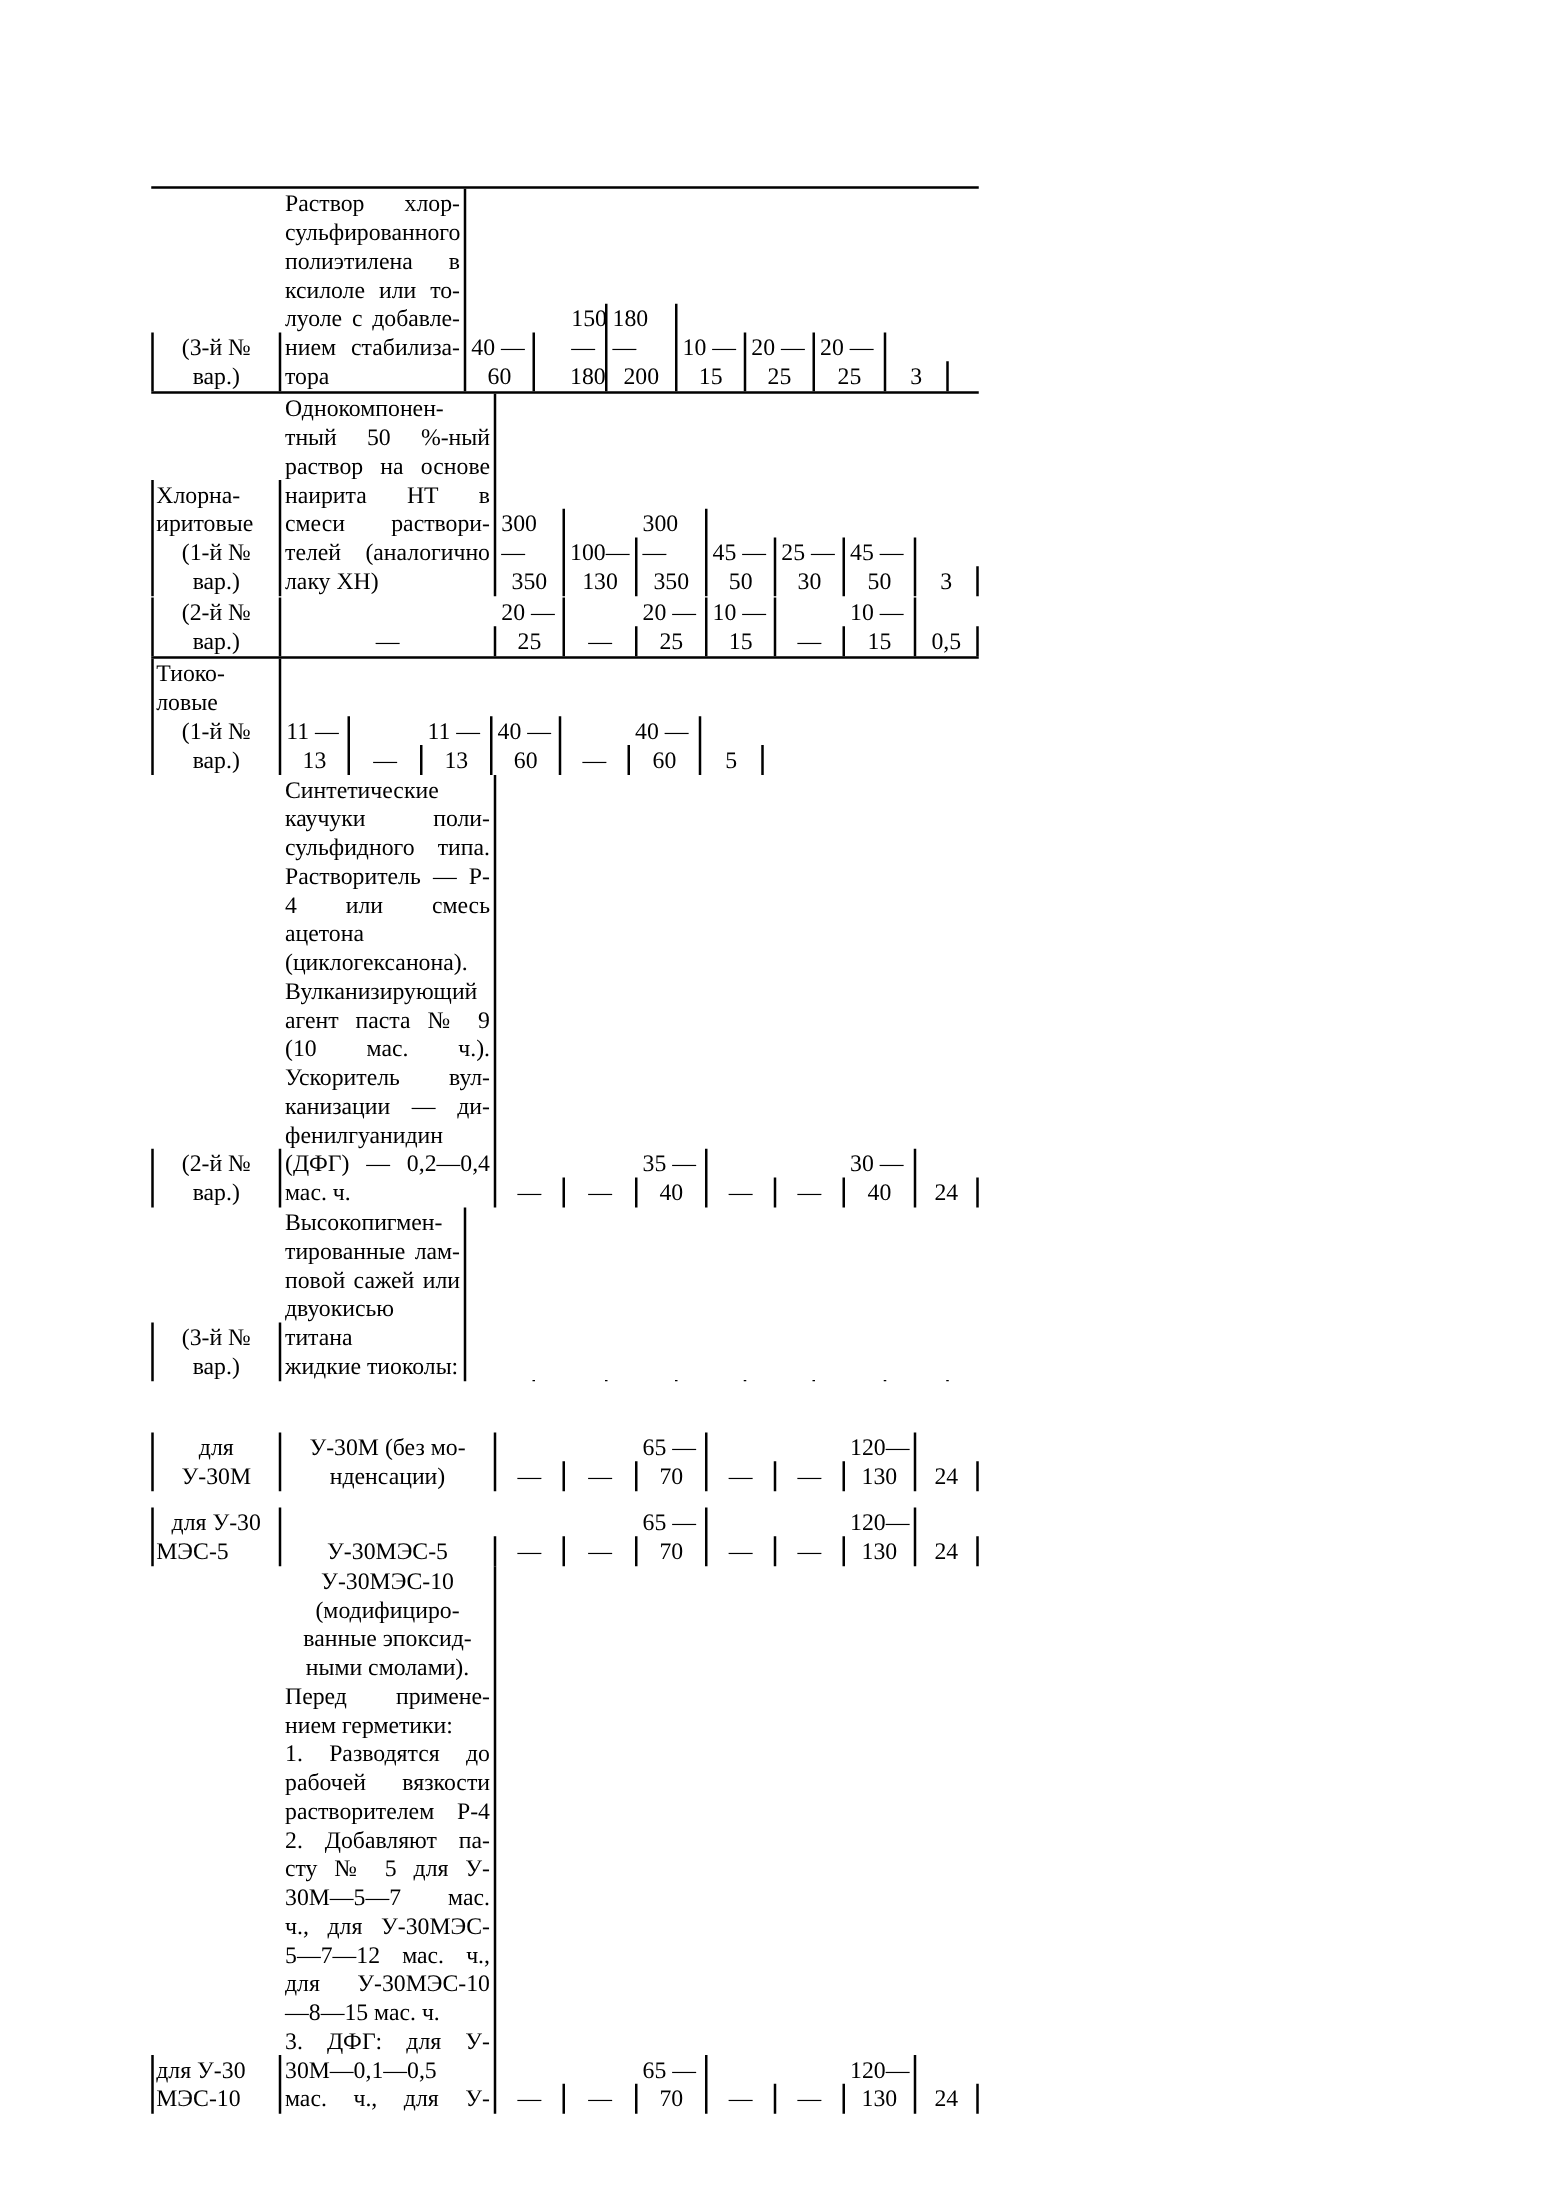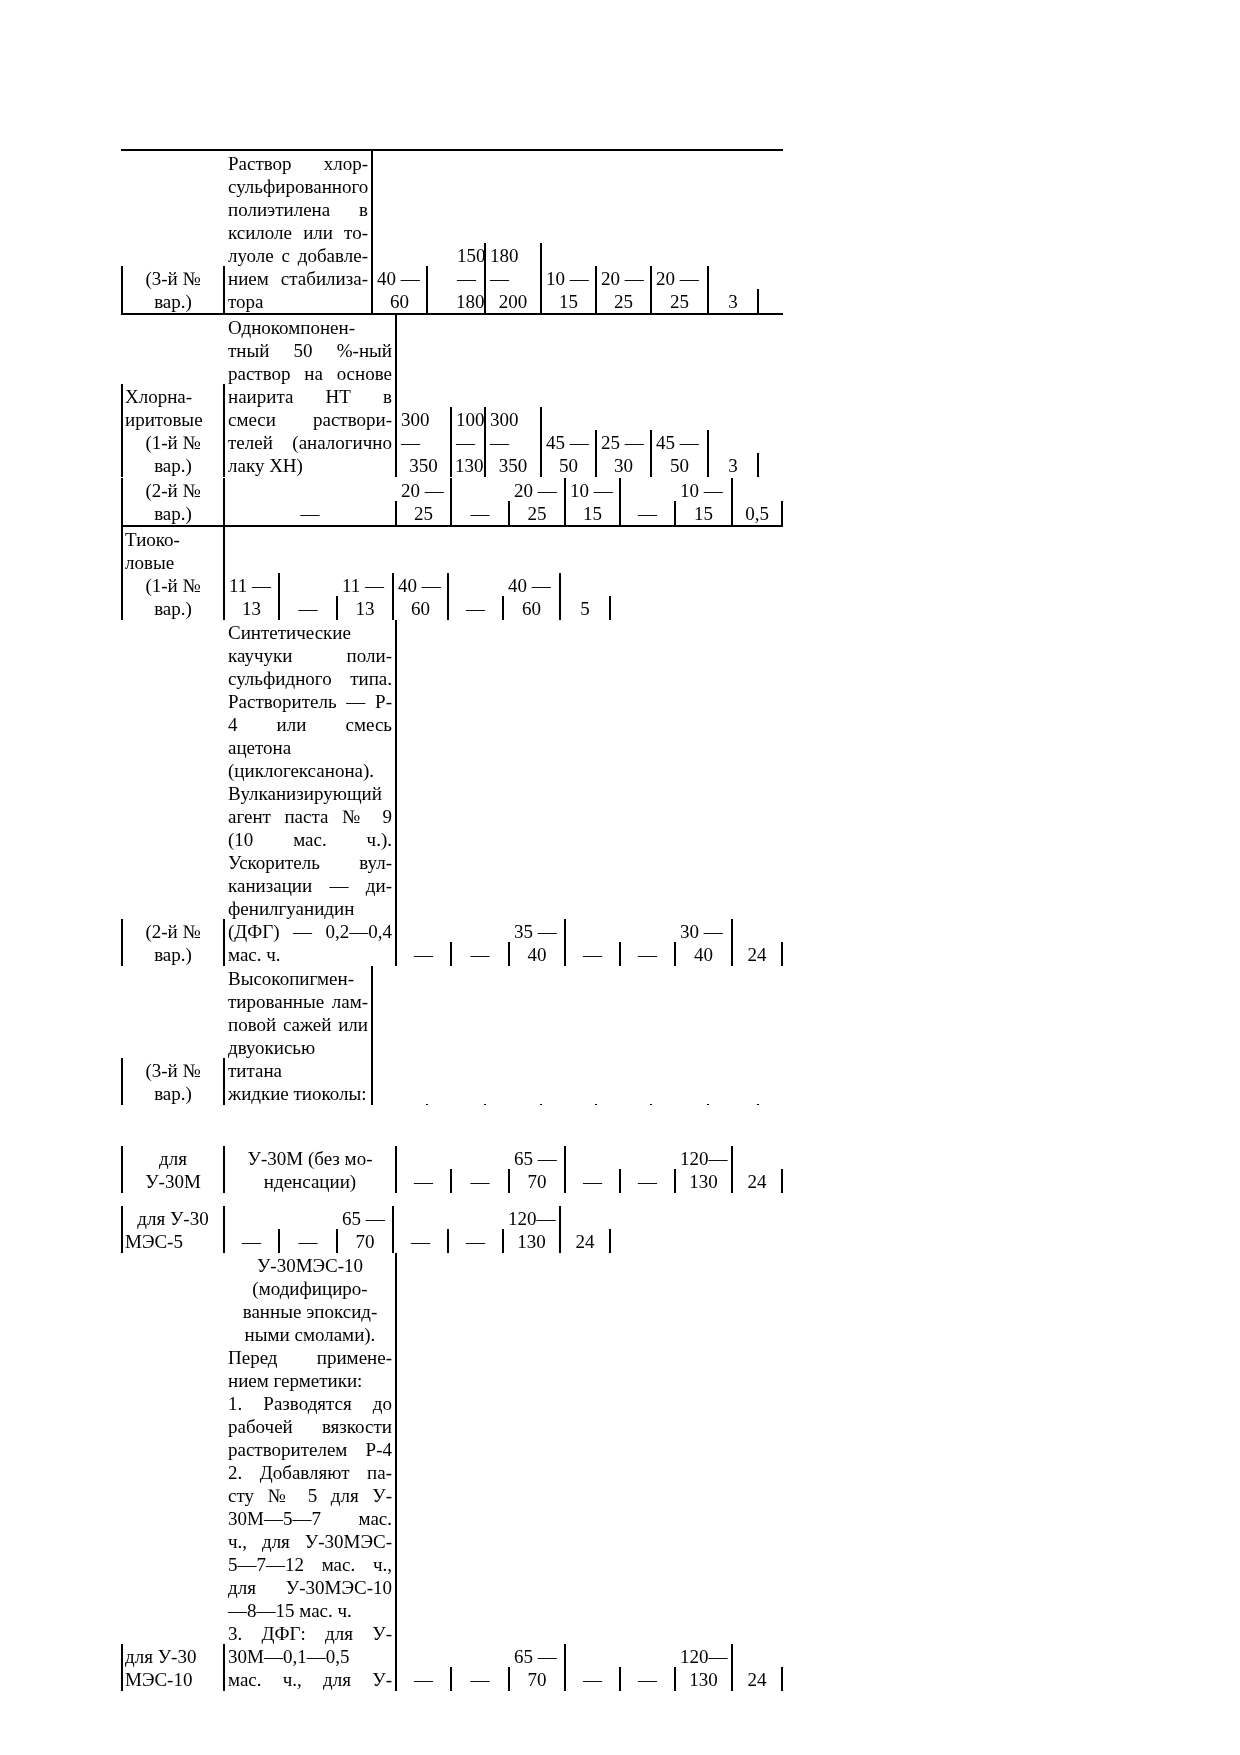--- a/index.html
+++ b/index.html
@@ -97,21 +97,21 @@
             <div class="ln ln-j">раствор на основе</div>
             <div class="ln ln-j">наирита НТ в</div>
             <div class="ln ln-j">смеси раствори-</div>
             <div class="ln ln-j">телей (аналогично</div>
             <div class="ln ln-l">лаку ХН)</div>
           </div>
           <div class="cell value-cell" style="width: 55px; border-right-color: rgb(0, 0, 0);">
             <div class="v1">300—</div>
             <div class="v2">350</div>
           </div>
-          <div class="cell value-cell" style="width: 34px; border-right-color: rgb(0, 0, 0);">
+          <div class="cell value-cell" style="width: 58px; border-right-color: rgb(0, 0, 0);">
             <div class="v1">100—</div>
             <div class="v2">130</div>
           </div>
           <div class="cell value-cell" style="width: 56px; border-right-color: rgb(0, 0, 0);">
             <div class="v1">300—</div>
             <div class="v2">350</div>
           </div>
           <div class="cell value-cell" style="width: 55px; border-right-color: rgb(0, 0, 0);">
             <div class="v1">45 —</div>
             <div class="v2">50</div>
@@ -293,20 +293,23 @@
             <div class="v2">130</div>
           </div>
           <div class="cell value-cell" style="width: 50px; border-right-color: rgb(0, 0, 0);">
             <div class="vc">24</div>
           </div>
         </div>
         <div class="row" style="min-height: 60px;">
           <div class="cell first label-cell" style="width: 104px; border-right-color: rgb(0, 0, 0); border-left-color: rgb(0, 0, 0);">
             <div class="ln ln-c">для У-30</div>
             <div class="ln ln-l">МЭС-5</div>
+          </div>
+          <div class="cell desc-cell" style="width: 172px; border-right-color: rgb(0, 0, 0);">
+            <div class="ln ln-c">У-30МЭС-5</div>
           </div>
           <div class="cell value-cell" style="width: 55px; border-right-color: rgb(0, 0, 0);">
             <div class="vc">—</div>
           </div>
           <div class="cell value-cell" style="width: 58px; border-right-color: rgb(0, 0, 0);">
             <div class="vc">—</div>
           </div>
           <div class="cell value-cell" style="width: 56px; border-right-color: rgb(0, 0, 0);">
             <div class="v1">65 —</div>
             <div class="v2">70</div>

